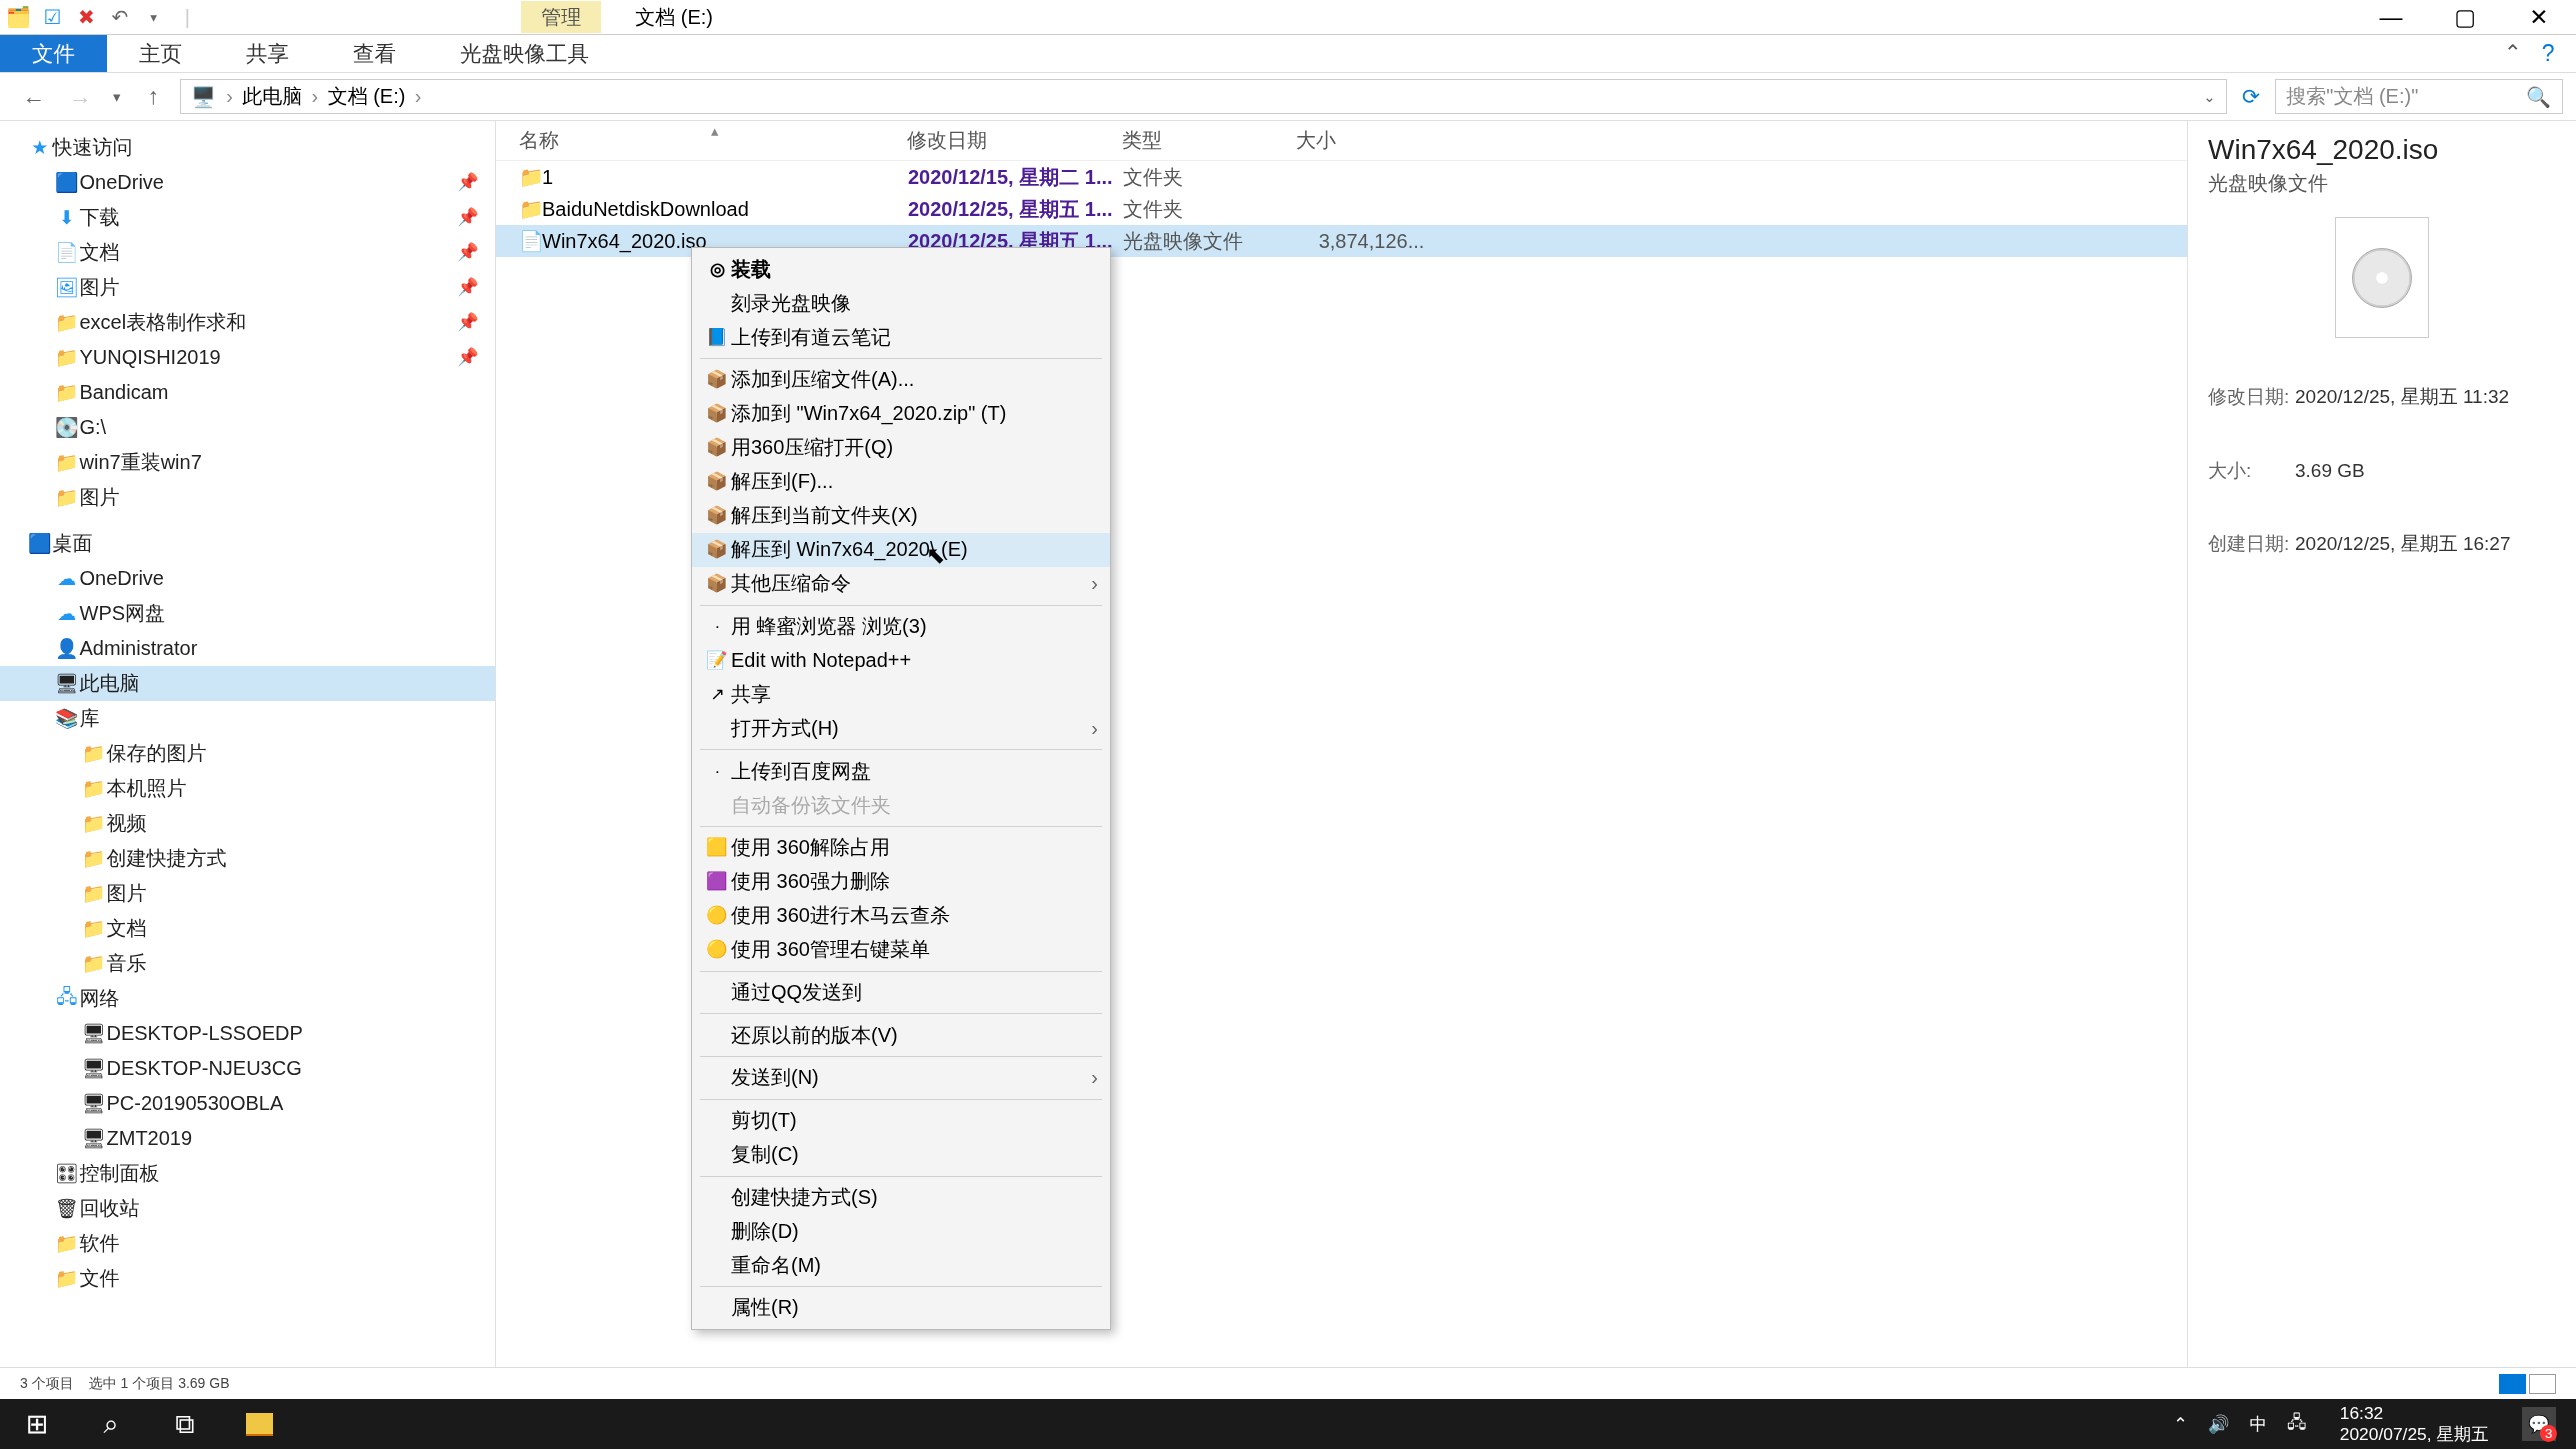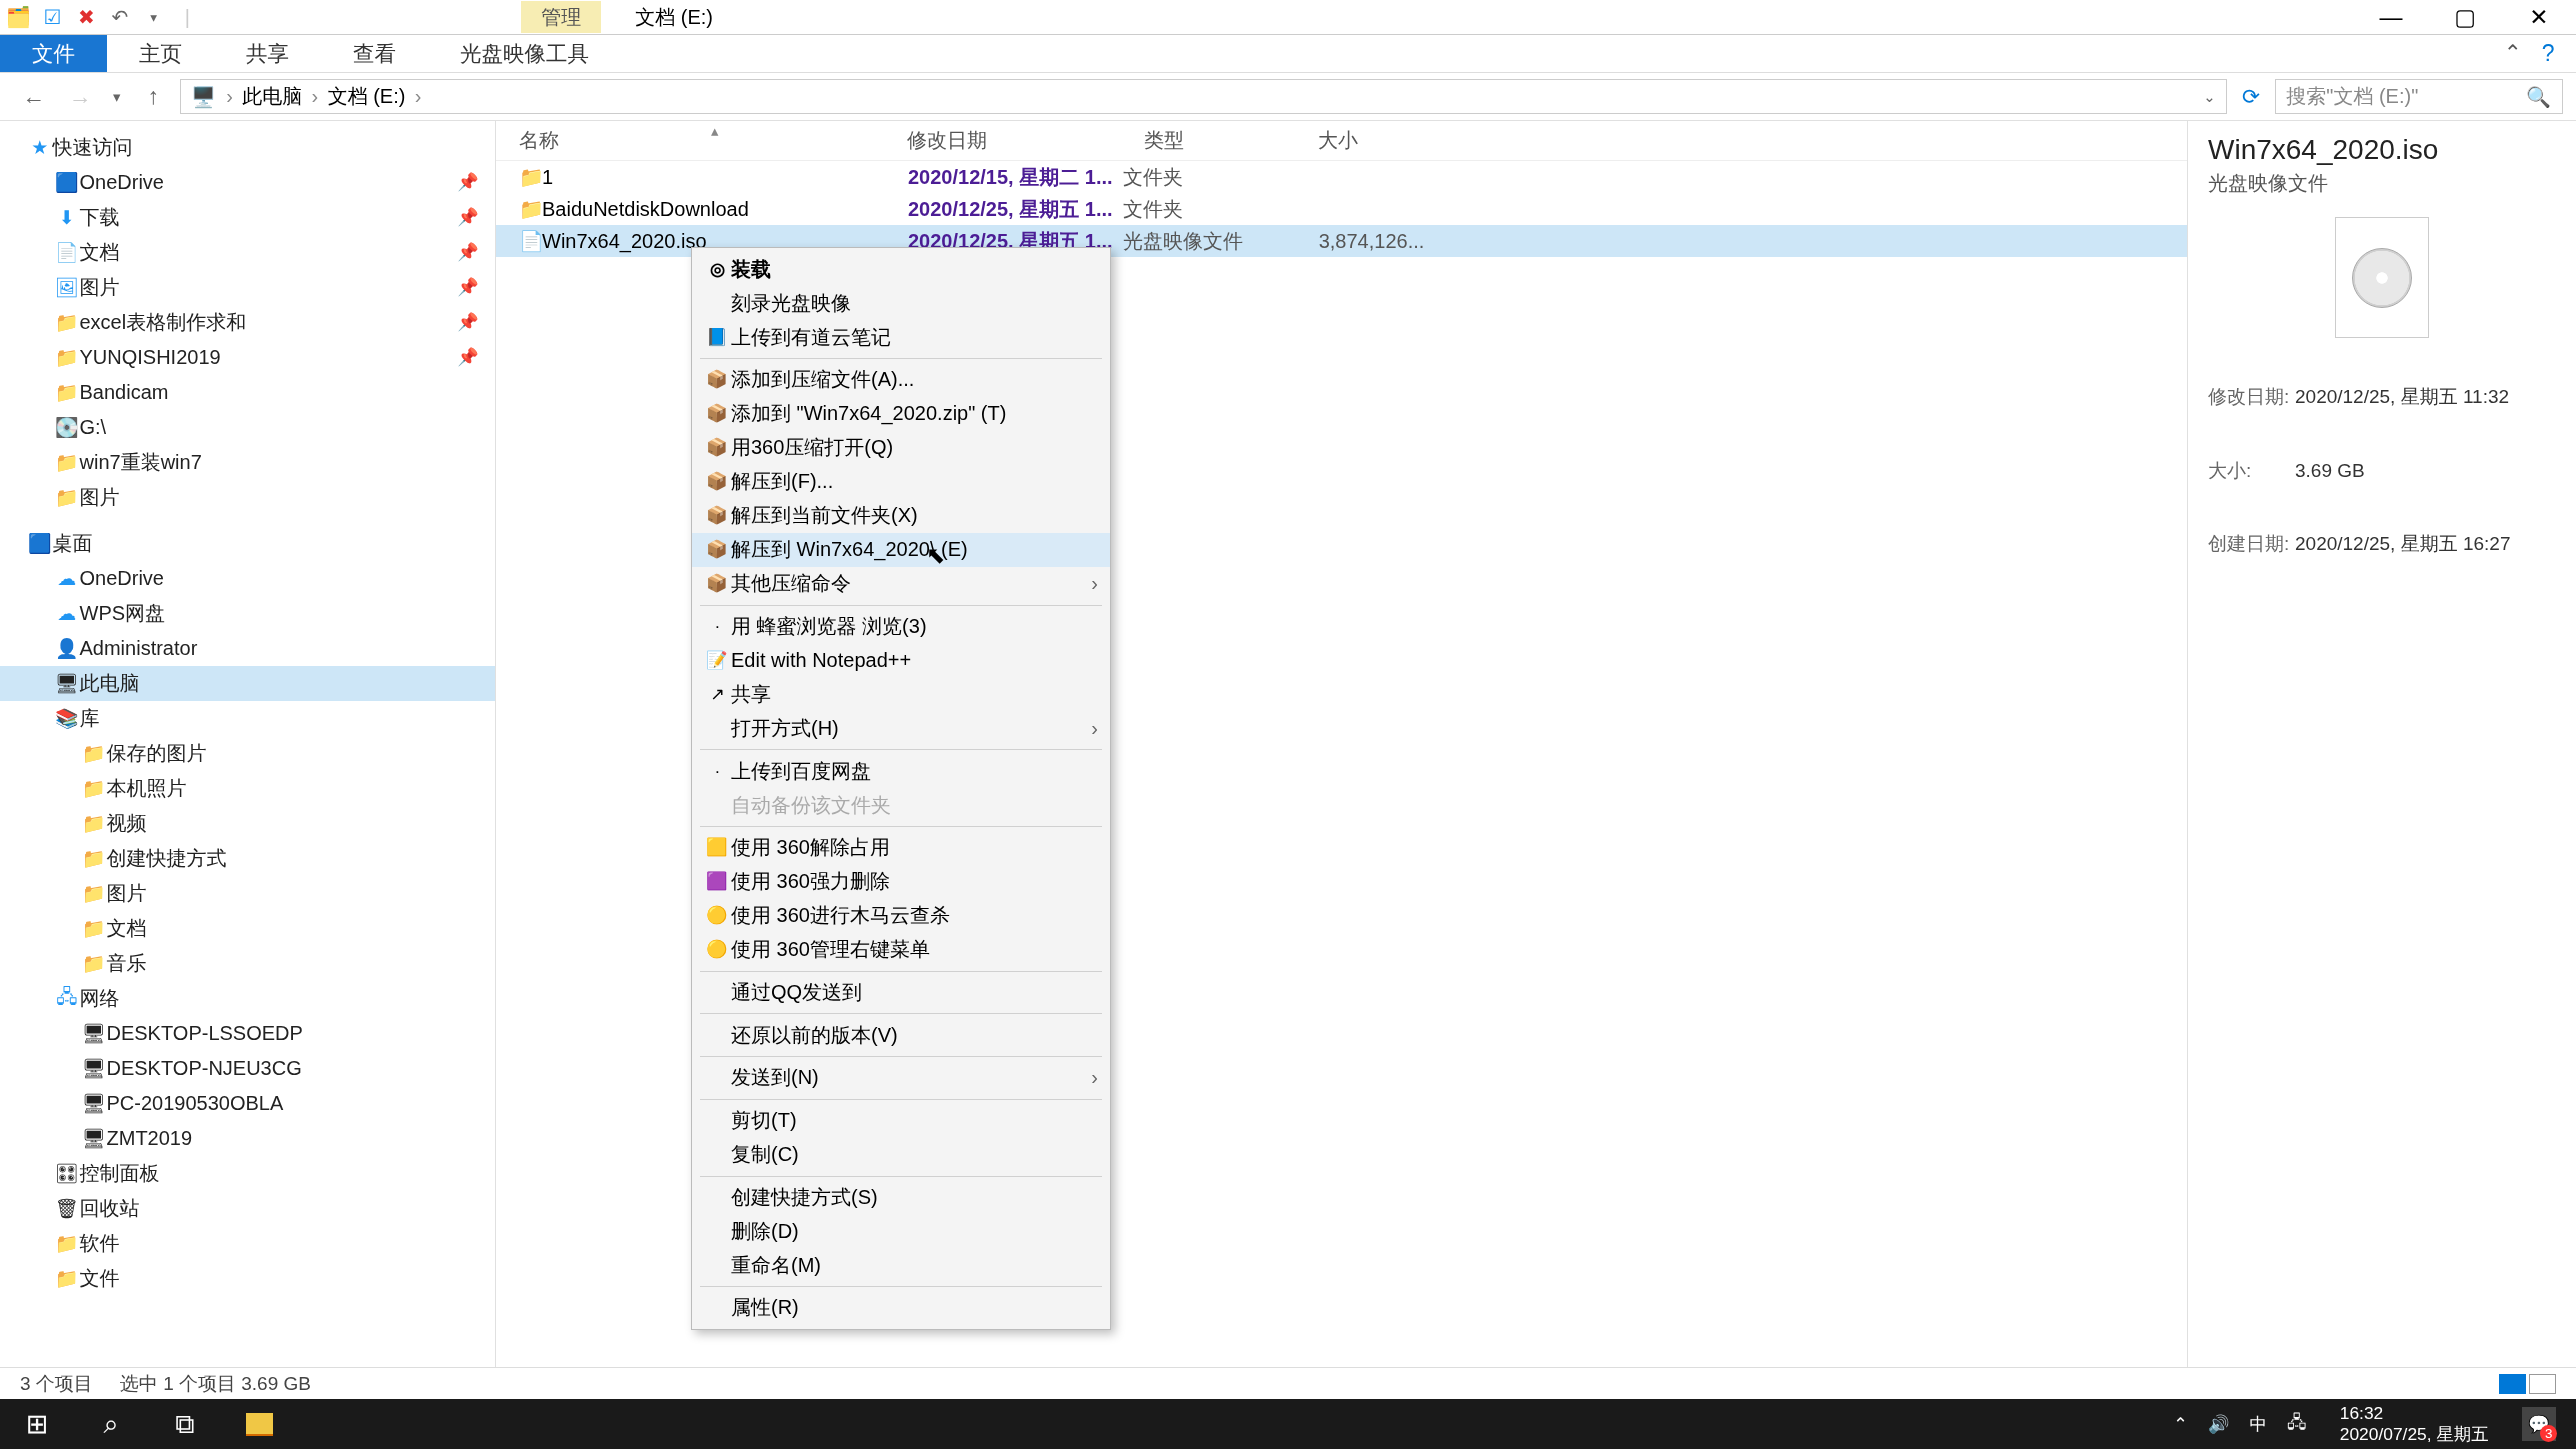--- a/index.html
+++ b/index.html
@@ -35,21 +35,21 @@
   .tree-item .pin { margin-left: auto; margin-right: 16px; color: #888; font-size: 17.4px;}
   .pad1 { padding-left: 27px; }
   .pad2 { padding-left: 54px; }
   .pad3 { padding-left: 81px; }
   
   .listarea { flex: 1; display: flex; }
   .filelist { flex:1; }
   .columns { display: flex; height: 40px; align-items: center; color: #555; border-bottom: 0.7px solid #eee; font-size: 20px; }
   .col-name { width: 389px; padding-left: 23px; }
   .col-date { width: 215px; margin-left: 22px; }
-  .col-type { width: 174px; margin-left: 22px; }
+  .col-type { width: 174px; }
   .col-size { width: 134px; }
   .col-arrow { position:absolute; left: 711px; top: 122px; color:#888; font-size:14.8px;}
   .row { display: flex; height: 32px; align-items: center; font-size: 20px; }
   .row.selected { background: #cde6f7; }
   .row .ico { width:23px; text-align:center;}
   .row .c-name { width: 366px; padding-left:0;}
   .row .c-date { width: 215px; color:#4c1d95;font-weight:bold;}
   .row .c-type { width: 174px; color:#555;}
   .row .c-size { width: 134px; color:#555; text-align:right; padding-right:6.7px;}
   .row-pad { padding-left:23px;}
@@ -64,21 +64,21 @@
   
   .context { position: absolute; left: 691px; top: 247px; width: 420px; background: #f4f4f4; border: 0.7px solid #bbb; box-shadow: 4px 4px 9.4px rgba(0,0,0,.25); z-index: 100; padding: 4px 0; }
   .ctx-item { display: flex; align-items: center; height: 34px; font-size: 20px; padding: 0 12px; }
   .ctx-item.hover { background: #d9eaf7; }
   .ctx-item.disabled { color: #aaa; }
   .ctx-ico { width: 27px; text-align: center; font-size: 17.4px; }
   .ctx-sep { height: 0.7px; background: #d0d0d0; margin: 4px 8px; }
   .ctx-sub { margin-left: auto; color: #666; }
   .ctx-item.bold { font-weight: 600; }
   
-  .status { height: 32px; border-top: 0.7px solid #ddd; display:flex; align-items:center; padding:0 20px; font-size:19px; color:#444; gap:27px;}
+  .status { height: 32px; border-top: 0.7px solid #ddd; display:flex; align-items:center; padding:0 20px; font-size:14px; color:#444; gap:15px;}
   .status .layout { margin-left:auto; display:flex; gap:2.7px;}
   .lyt { width:27px; height:20px; border:0.7px solid #999; }
   .lyt.active { background:#0078d7; border-color:#0078d7;}
   
   .taskbar { height: 50px; background: #1a1a1a; display: flex; align-items: center; color: #fff; }
   .tb-btn { width: 74px; height:100%; display:flex; align-items:center; justify-content:center; font-size:27px; }
   .tb-btn.explorer .sq { width:27px; height:23px; background:#f0c745; border-bottom:2.7px solid #d46a00;}
   .tb-tray { margin-left:auto; display:flex; align-items:center; gap:20px; padding-right:20px; font-size:17.4px;}
   .tb-clock { line-height:21.5px; font-size:17.4px; padding:0 13.4px;}
   .notif { width:34px; height:34px; background:#444; position:relative; display:flex; align-items:center; justify-content:center;}

